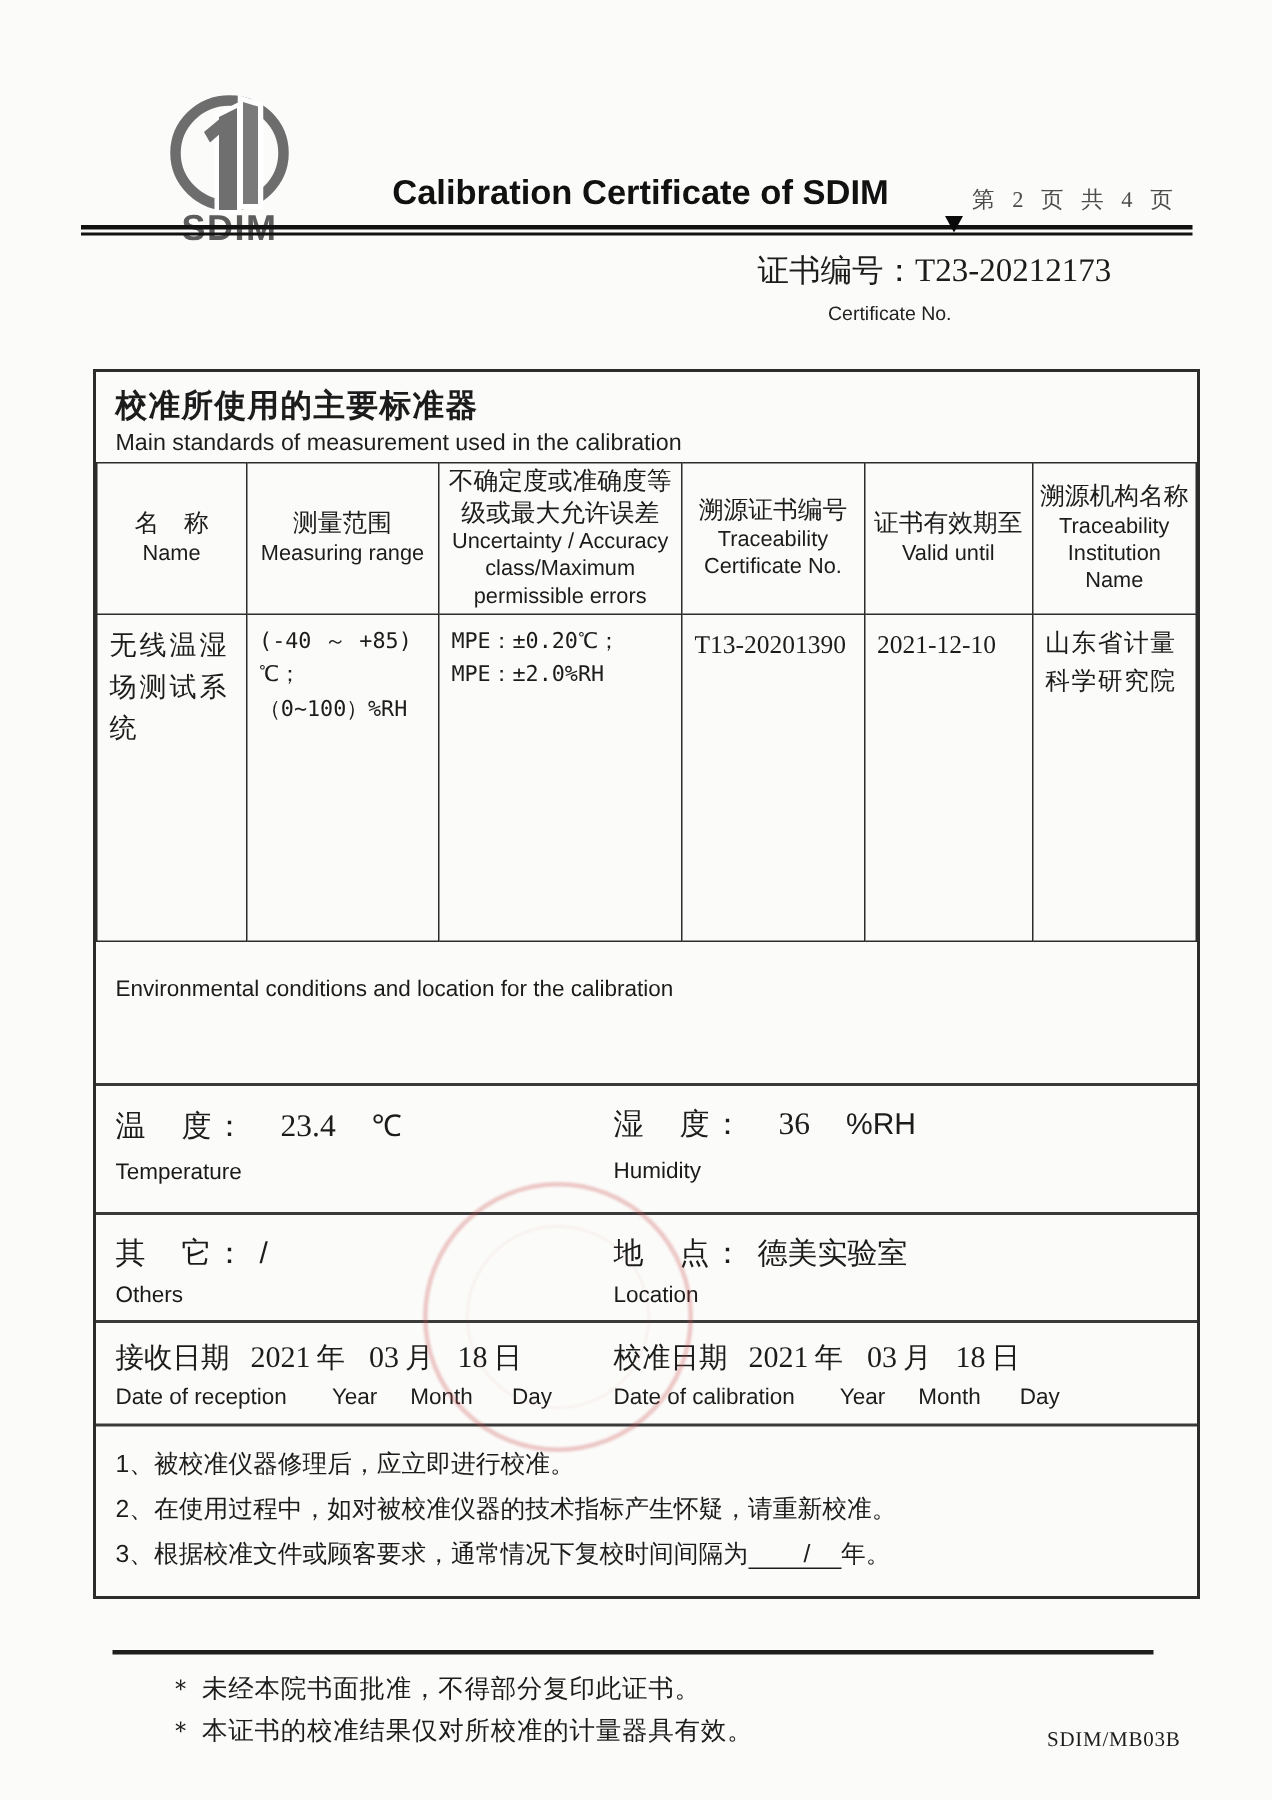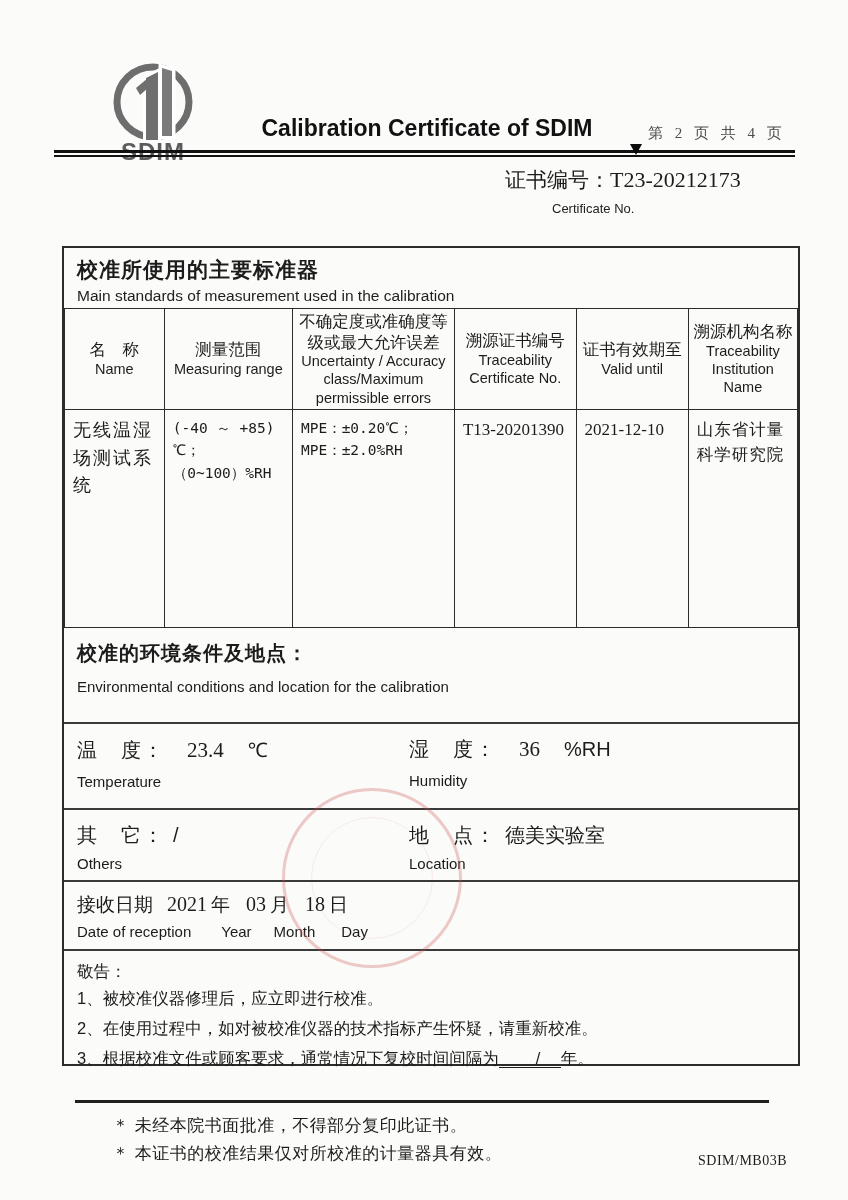--- a/index.html
+++ b/index.html
@@ -208,21 +208,20 @@
         <td class="cell-mpe">MPE：±0.20℃；
 MPE：±2.0%RH</td>
         <td class="cell-serif">T13-20201390</td>
         <td class="cell-serif">2021-12-10</td>
         <td class="cell-inst">山东省计量科学研究院</td>
       </tr>
     </tbody>
       </table>
 
     <div class="env-head">
-      <div class="zh">校准的环境条件及地点：</div>
       <div class="en">Environmental conditions and location for the calibration</div>
     </div>
 
     <div class="split-row row-th">
       <div class="left">
         <div class="zh-line">
           <span class="lbl">温　度：</span><span class="num">23.4</span><span class="unit">℃</span>
         </div>
         <div class="en-line">Temperature</div>
       </div>
@@ -251,24 +250,31 @@
 
     <div class="split-row row-dt">
       <div class="left">
         <div class="date-zh">
           <span>接收日期</span><span class="dnum">2021</span><span class="dunit">年</span><span class="dnum">03</span><span class="dunit">月</span><span class="dnum">18</span><span class="dunit">日</span>
         </div>
         <div class="date-en">
           <span>Date of reception</span><span class="g1">Year</span><span class="g2">Month</span><span class="g3">Day</span>
         </div>
       </div>
+      <div class="right">
+        <div class="date-zh">
+          <span>校准日期</span><span class="dnum">2021</span><span class="dunit">年</span><span class="dnum">03</span><span class="dunit">月</span><span class="dnum">18</span><span class="dunit">日</span>
+        </div>
+        <div class="date-en">
+          <span>Date of calibration</span><span class="g1">Year</span><span class="g2">Month</span><span class="g3">Day</span>
+        </div>
+      </div>
     </div>
 
     <div class="notice">
-      <div class="t">敬告：</div>
       <div class="i">1、被校准仪器修理后，应立即进行校准。</div>
       <div class="i">2、在使用过程中，如对被校准仪器的技术指标产生怀疑，请重新校准。</div>
       <div class="i">
         <span>3、根据校准文件或顾客要求，通常情况下复校时间间隔为</span><span class="blank-underline">　/　</span><span>年。</span>
       </div>
     </div>
   </div>
 
   <div class="stamp">
     <div class="stamp-inner"></div>

